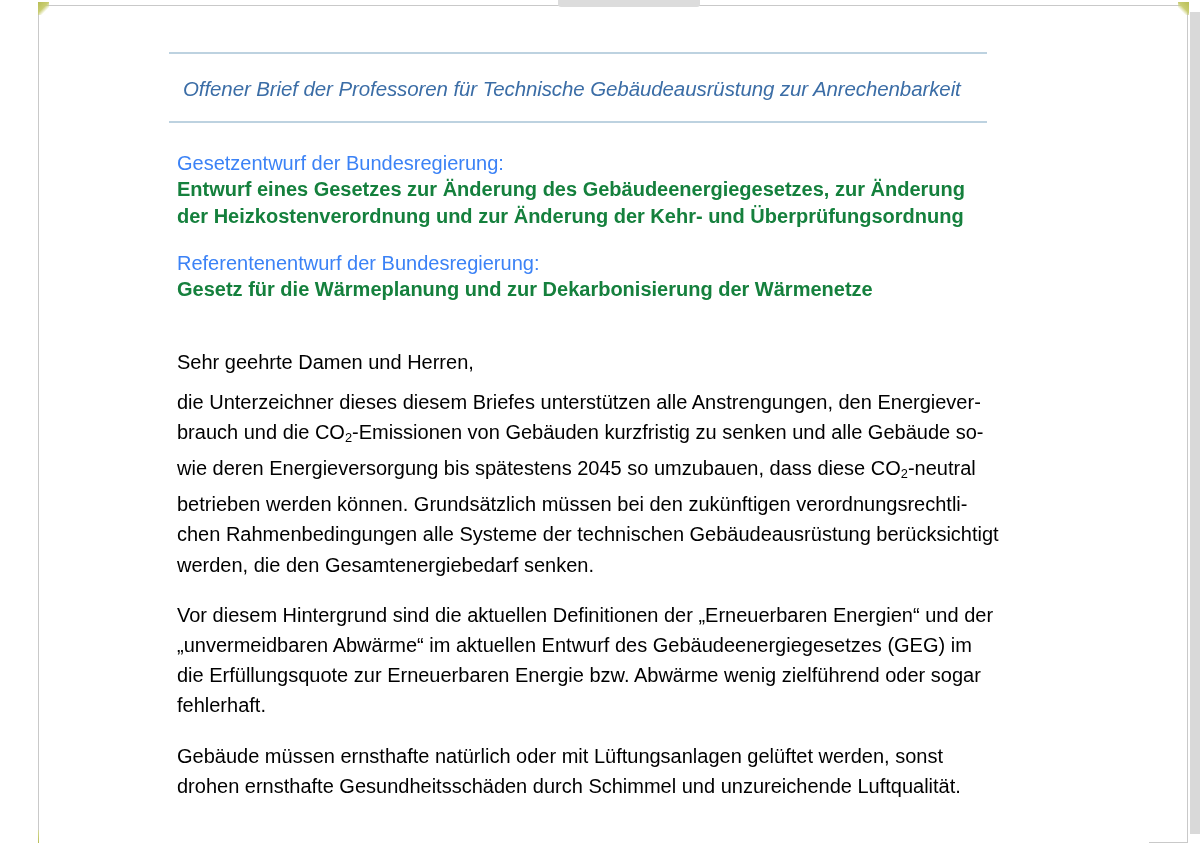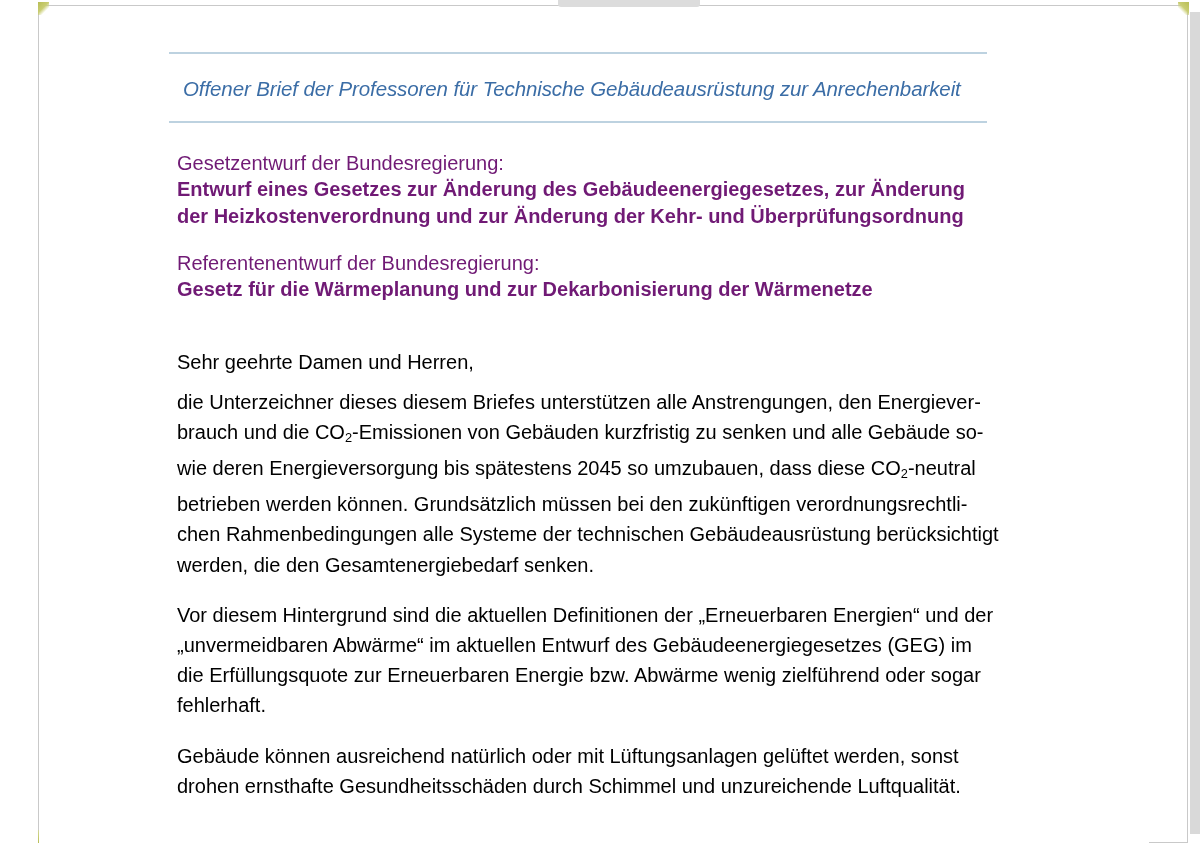--- a/index.html
+++ b/index.html
@@ -112,27 +112,27 @@
     letter-spacing: -0.1px;
   }
   .doc-title .tline { display: block; }
 
   
   .headings { margin-top: 27px; margin-left: 8px; }
   .head-group { margin-bottom: 20px; }
   .head-intro {
     font-size: 20px;
     line-height: 26px;
-    color: #701a75;
+    color: #3b82f6;
     font-weight: normal;
   }
   .head-strong {
     font-size: 20px;
     line-height: 27px;
-    color: #701a75;
+    color: #15803d;
     font-weight: bold;
   }
   .head-strong .tline { display: block; }
 
   
   .letter { margin-top: 46px; margin-left: 8px; }
   .salutation {
     font-size: 20px;
     line-height: 26px;
     margin-bottom: 12px;
@@ -207,20 +207,20 @@
       </p>
 
       <p class="para">
         <span class="tline">Vor diesem Hintergrund sind die aktuellen Definitionen der „Erneuerbaren Energien“ und der</span>
         <span class="tline">„unvermeidbaren Abwärme“ im aktuellen Entwurf des Gebäudeenergiegesetzes (GEG) im</span>
         <span class="tline">die Erfüllungsquote zur Erneuerbaren Energie bzw. Abwärme wenig zielführend oder sogar</span>
         <span class="tline">fehlerhaft.</span>
       </p>
 
       <p class="para">
-        <span class="tline">Gebäude können ausreichend natürlich oder mit Lüftungsanlagen gelüftet werden, sonst</span>
+        <span class="tline">Gebäude müssen ernsthafte natürlich oder mit Lüftungsanlagen gelüftet werden, sonst</span>
         <span class="tline">drohen ernsthafte Gesundheitsschäden durch Schimmel und unzureichende Luftqualität.</span>
 
       </p>
 
     </div>
   </div>
 </div>
 
 </body></html>

